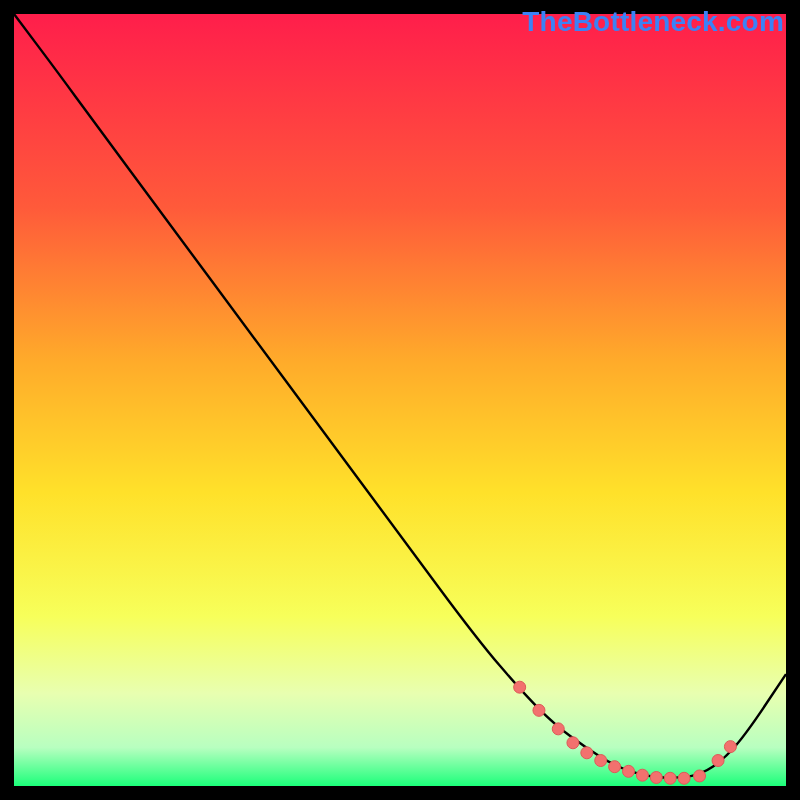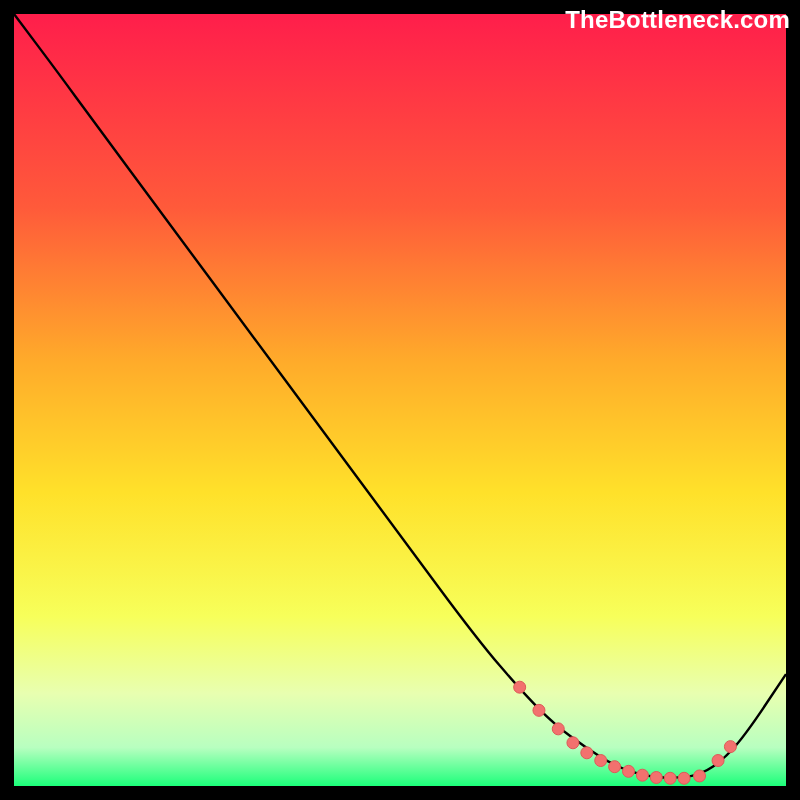--- a/index.html
+++ b/index.html
@@ -15,23 +15,23 @@
     position: absolute;
     top: 0;
     left: 0;
     width: 800px;
     height: 800px;
     background: #000;
   }
   .attribution {
     position: absolute;
     top: 6px;
-    right: 10px;
-    color: #ffffff;
-    font-size: 24px;
+    right: 16px;
+    color: #3b82f6;
+    font-size: 28px;
     font-weight: 600;
     letter-spacing: 0.2px;
     z-index: 20;
     pointer-events: none;
   }
   svg.plot {
     position: absolute;
     top: 0;
     left: 0;
     width: 800px;

